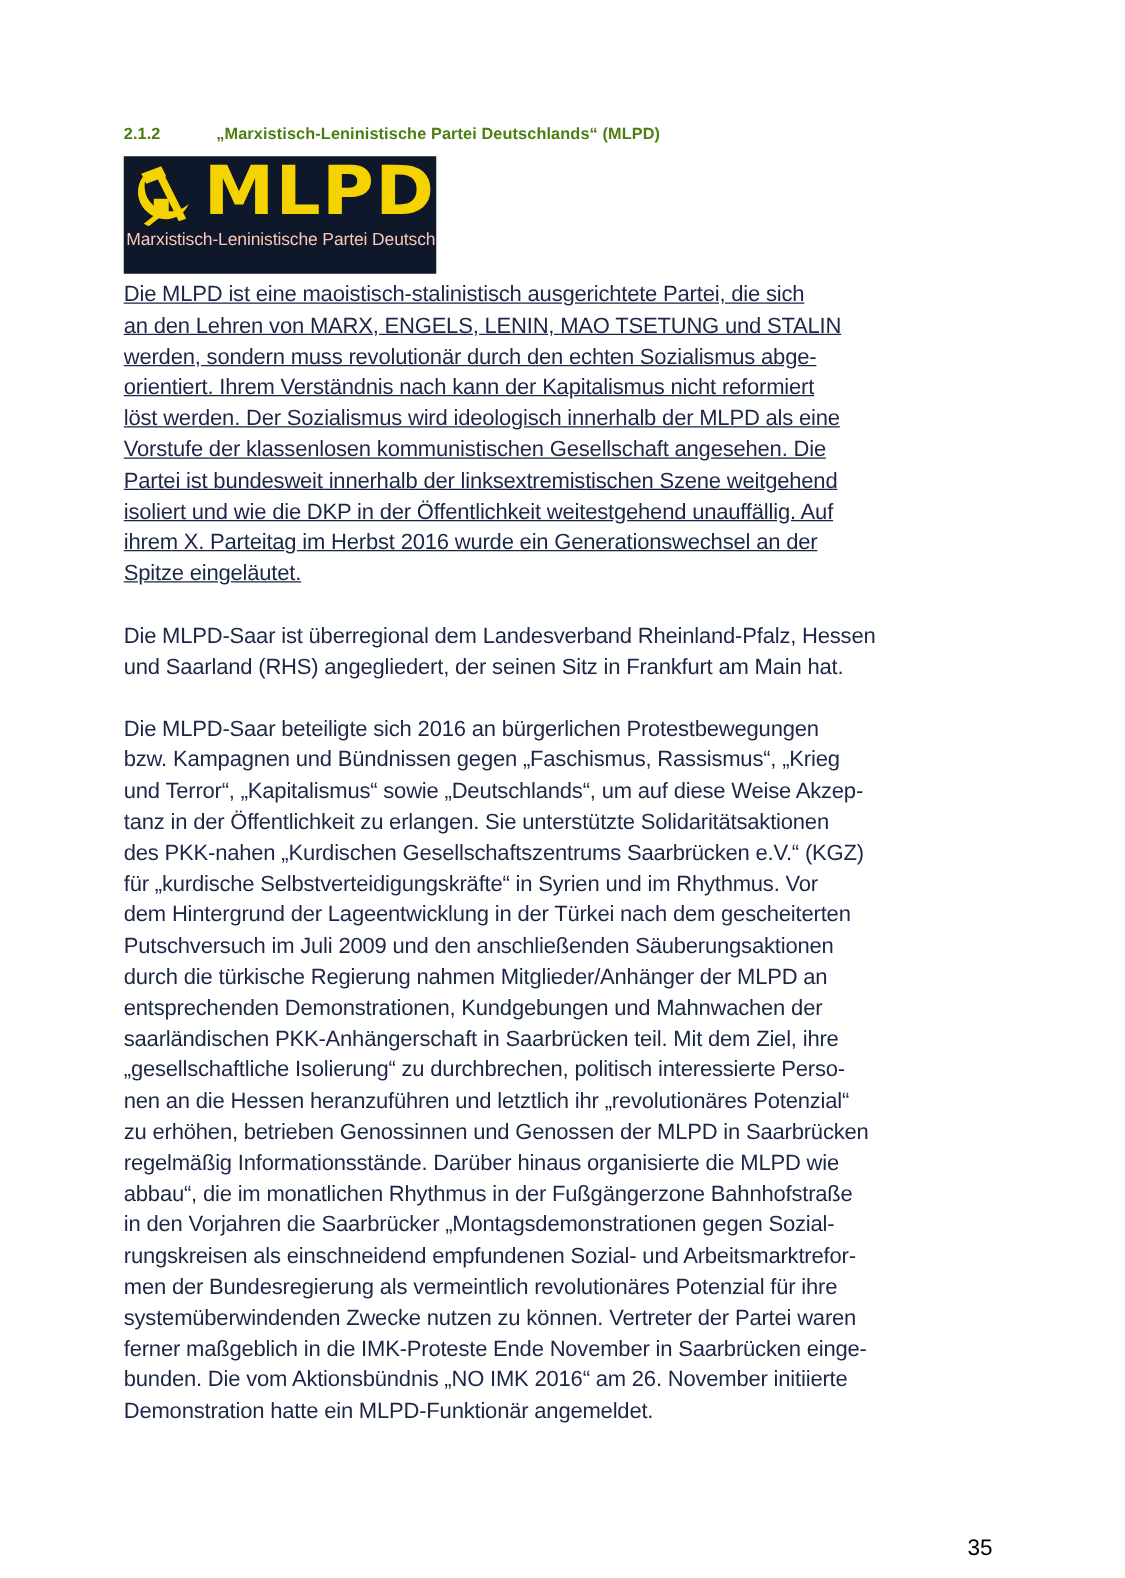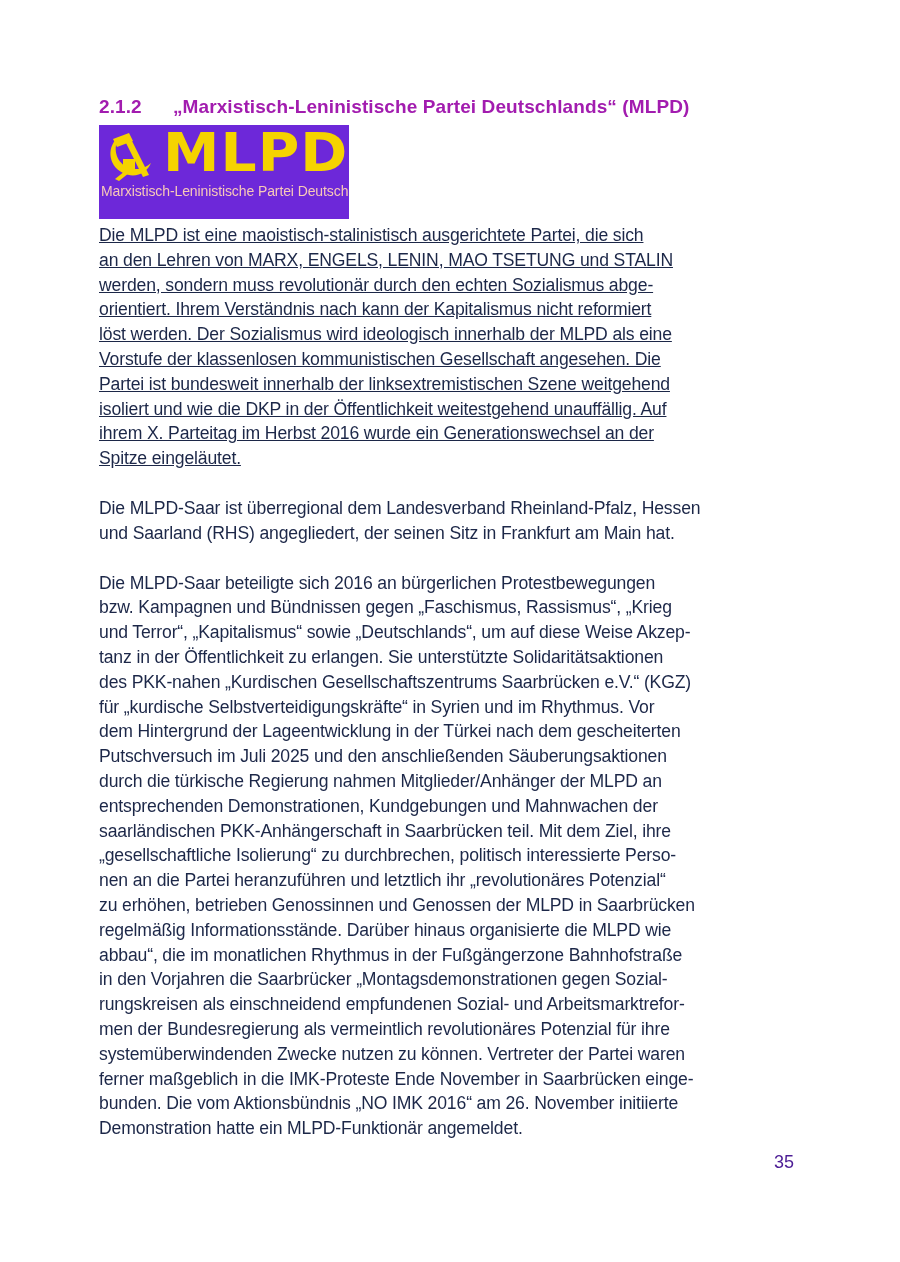--- a/index.html
+++ b/index.html
@@ -18,35 +18,35 @@
     .page {
       position: absolute;
       left: 99px;
       top: 94px;
       width: 712px;
     }
     .heading {
       display: flex;
       align-items: flex-start;
       font-weight: bold;
-      font-size: 19px;
+      font-size: 13px;
       line-height: 26px;
-      color: #a21caf;
+      color: #4d7c0f;
       margin: 0;
       letter-spacing: 0.1px;
     }
     .heading .num {
       width: 74px;
       flex: none;
     }
     .logo {
       margin-top: 5px;
       width: 250px;
       height: 94px;
-      background: #6d28d9;
+      background: #0f172a;
       position: relative;
       overflow: hidden;
     }
     .logo .emblem {
       position: absolute;
       left: 6px;
       top: 4px;
       width: 52px;
       height: 52px;
     }
@@ -82,24 +82,24 @@
     .body-text .line {
       display: block;
       white-space: nowrap;
     }
     .p1 { margin-top: 4px; text-decoration: underline; }
     .p2 { margin-top: 25px; }
     .p3 { margin-top: 25px; }
     .page-number {
       position: absolute;
       left: 774px;
-      top: 1150px;
+      top: 1226px;
       font-size: 18px;
       line-height: 24px;
-      color: #4c1d95;
+      color: #000000;
     }
   </style>
 </head>
 <body>
 
 <div class="page">
 
   <h2 class="heading">
     <span class="num">2.1.2</span>
     <span class="title">„Marxistisch-Leninistische Partei Deutschlands“ (MLPD)</span>
@@ -141,26 +141,26 @@
   </p>
 
   <p class="body-text p3">
     <span class="line">Die MLPD-Saar beteiligte sich 2016 an bürgerlichen Protestbewegungen</span>
     <span class="line">bzw. Kampagnen und Bündnissen gegen „Faschismus, Rassismus“, „Krieg</span>
     <span class="line">und Terror“, „Kapitalismus“ sowie „Deutschlands“, um auf diese Weise Akzep-</span>
     <span class="line">tanz in der Öffentlichkeit zu erlangen. Sie unterstützte Solidaritätsaktionen</span>
     <span class="line">des PKK-nahen „Kurdischen Gesellschaftszentrums Saarbrücken e.V.“ (KGZ)</span>
     <span class="line">für „kurdische Selbstverteidigungskräfte“ in Syrien und im Rhythmus. Vor</span>
     <span class="line">dem Hintergrund der Lageentwicklung in der Türkei nach dem gescheiterten</span>
-    <span class="line">Putschversuch im Juli 2025 und den anschließenden Säuberungsaktionen</span>
+    <span class="line">Putschversuch im Juli 2009 und den anschließenden Säuberungsaktionen</span>
     <span class="line">durch die türkische Regierung nahmen Mitglieder/Anhänger der MLPD an</span>
     <span class="line">entsprechenden Demonstrationen, Kundgebungen und Mahnwachen der</span>
     <span class="line">saarländischen PKK-Anhängerschaft in Saarbrücken teil. Mit dem Ziel, ihre</span>
     <span class="line">„gesellschaftliche Isolierung“ zu durchbrechen, politisch interessierte Perso-</span>
-    <span class="line">nen an die Partei heranzuführen und letztlich ihr „revolutionäres Potenzial“</span>
+    <span class="line">nen an die Hessen heranzuführen und letztlich ihr „revolutionäres Potenzial“</span>
     <span class="line">zu erhöhen, betrieben Genossinnen und Genossen der MLPD in Saarbrücken</span>
     <span class="line">regelmäßig Informationsstände. Darüber hinaus organisierte die MLPD wie</span>
     <span class="line">abbau“, die im monatlichen Rhythmus in der Fußgängerzone Bahnhofstraße</span>
     <span class="line">in den Vorjahren die Saarbrücker „Montagsdemonstrationen gegen Sozial-</span>
     <span class="line">rungskreisen als einschneidend empfundenen Sozial- und Arbeitsmarktrefor-</span>
     <span class="line">men der Bundesregierung als vermeintlich revolutionäres Potenzial für ihre</span>
     <span class="line">systemüberwindenden Zwecke nutzen zu können. Vertreter der Partei waren</span>
     <span class="line">ferner maßgeblich in die IMK-Proteste Ende November in Saarbrücken einge-</span>
     <span class="line">bunden. Die vom Aktionsbündnis „NO IMK 2016“ am 26. November initiierte</span>
     <span class="line">Demonstration hatte ein MLPD-Funktionär angemeldet.</span>

